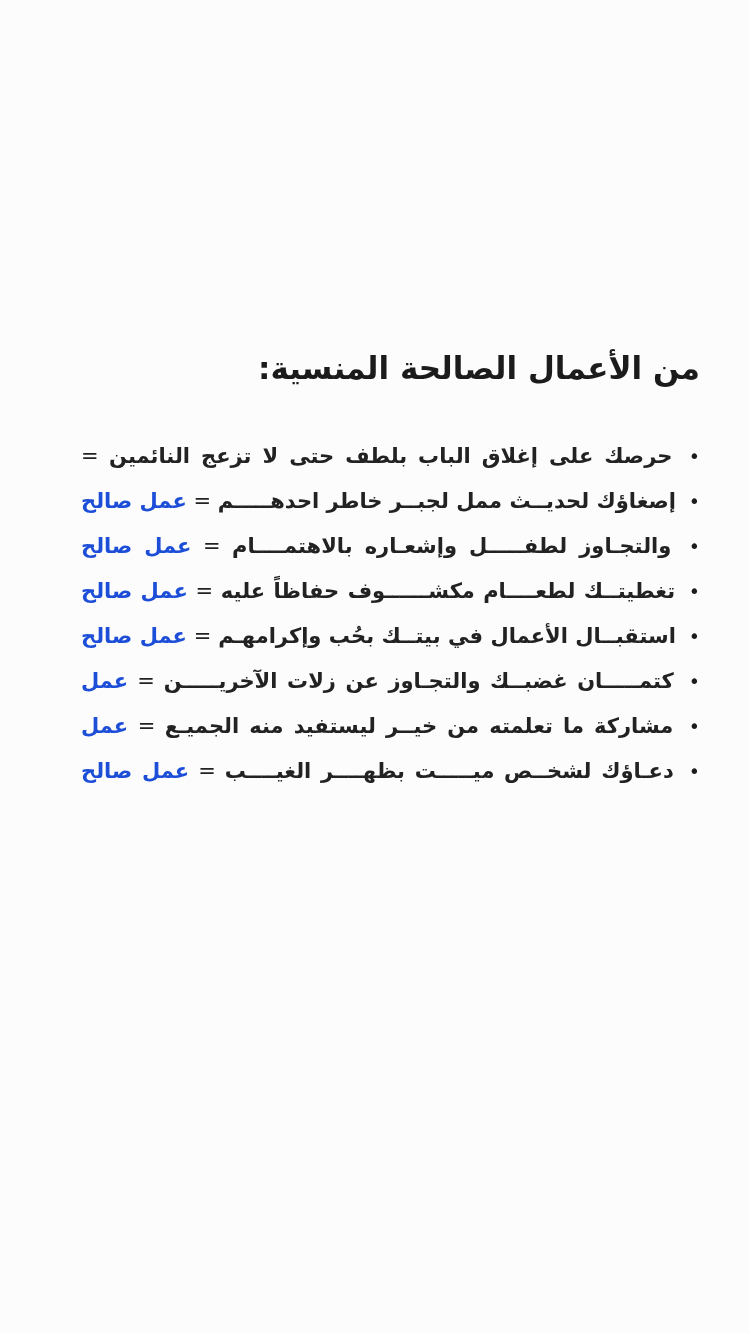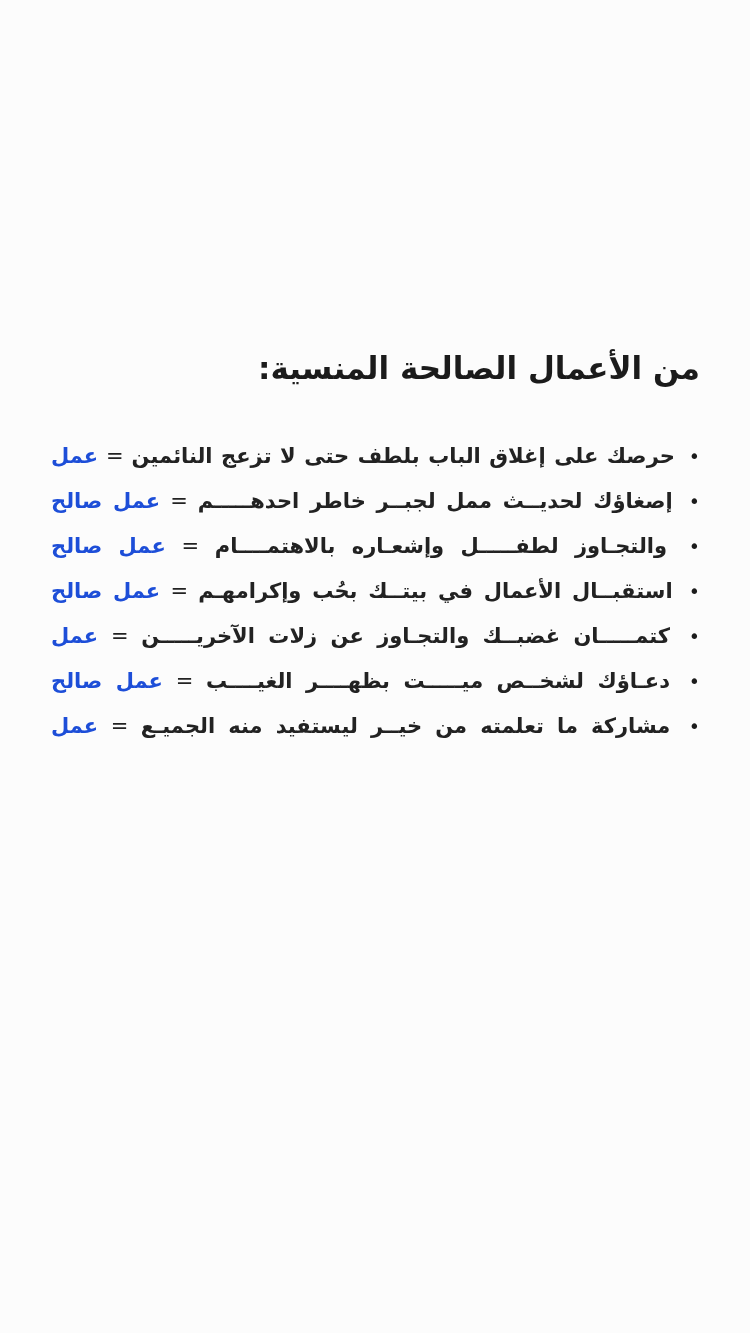--- a/index.html
+++ b/index.html
@@ -11,21 +11,21 @@
     height: 1333px;
     background: #fcfcfc;
     font-family: "DejaVu Sans", "Liberation Sans", sans-serif;
     color: #1f1f1f;
     overflow: hidden;
   }
   .page {
     box-sizing: border-box;
     width: 750px;
     height: 1333px;
-    padding: 348px 50px 0 51px;
+    padding: 348px 50px 0 81px;
     direction: rtl;
   }
   .title {
     margin: 0 0 44px 0;
     font-size: 31px;
     font-weight: 700;
     line-height: 1.35;
     text-align: right;
     color: #1b1b1b;
     letter-spacing: 0;
@@ -86,44 +86,50 @@
       <span class="suffix">عمل صالح</span>
     </div>
 
     <div class="item">
       <span class="bullet">•</span>
       <span class="deed-text">والتجـاوز لطفـــــل وإشعـاره بالاهتمــــام</span>
       <span class="eq">=</span>
       <span class="suffix">عمل صالح</span>
     </div>
 
+    <div class="item">
+      <span class="bullet">•</span>
+      <span class="deed-text">تغطيتــك لطعــــام مكشــــــوف حفاظاً عليه</span>
+      <span class="eq">=</span>
+      <span class="suffix">عمل صالح</span>
+    </div>
 
     <div class="item">
       <span class="bullet">•</span>
       <span class="deed-text">استقبــال الأعمال في بيتــك بحُب وإكرامهـم</span>
       <span class="eq">=</span>
       <span class="suffix">عمل صالح</span>
     </div>
 
 
     <div class="item">
       <span class="bullet">•</span>
       <span class="deed-text">كتمـــــان غضبــك والتجـاوز عن زلات الآخريـــــن</span>
       <span class="eq">=</span>
       <span class="suffix">عمل صالح</span>
     </div>
 
     <div class="item">
       <span class="bullet">•</span>
-      <span class="deed-text">دعـاؤك لشخــص ميـــــت بظهــــر الغيــــب</span>
+      <span class="deed-text">مشاركة ما تعلمته من خيــر ليستفيد منه الجميـع</span>
       <span class="eq">=</span>
       <span class="suffix">عمل صالح</span>
     </div>
 
     <div class="item">
       <span class="bullet">•</span>
-      <span class="deed-text">مشاركة ما تعلمته من خيــر ليستفيد منه الجميـع</span>
+      <span class="deed-text">دعـاؤك لشخــص ميـــــت بظهــــر الغيــــب</span>
       <span class="eq">=</span>
       <span class="suffix">عمل صالح</span>
     </div>
 
   </div>
 </div>
 
 </body></html>

